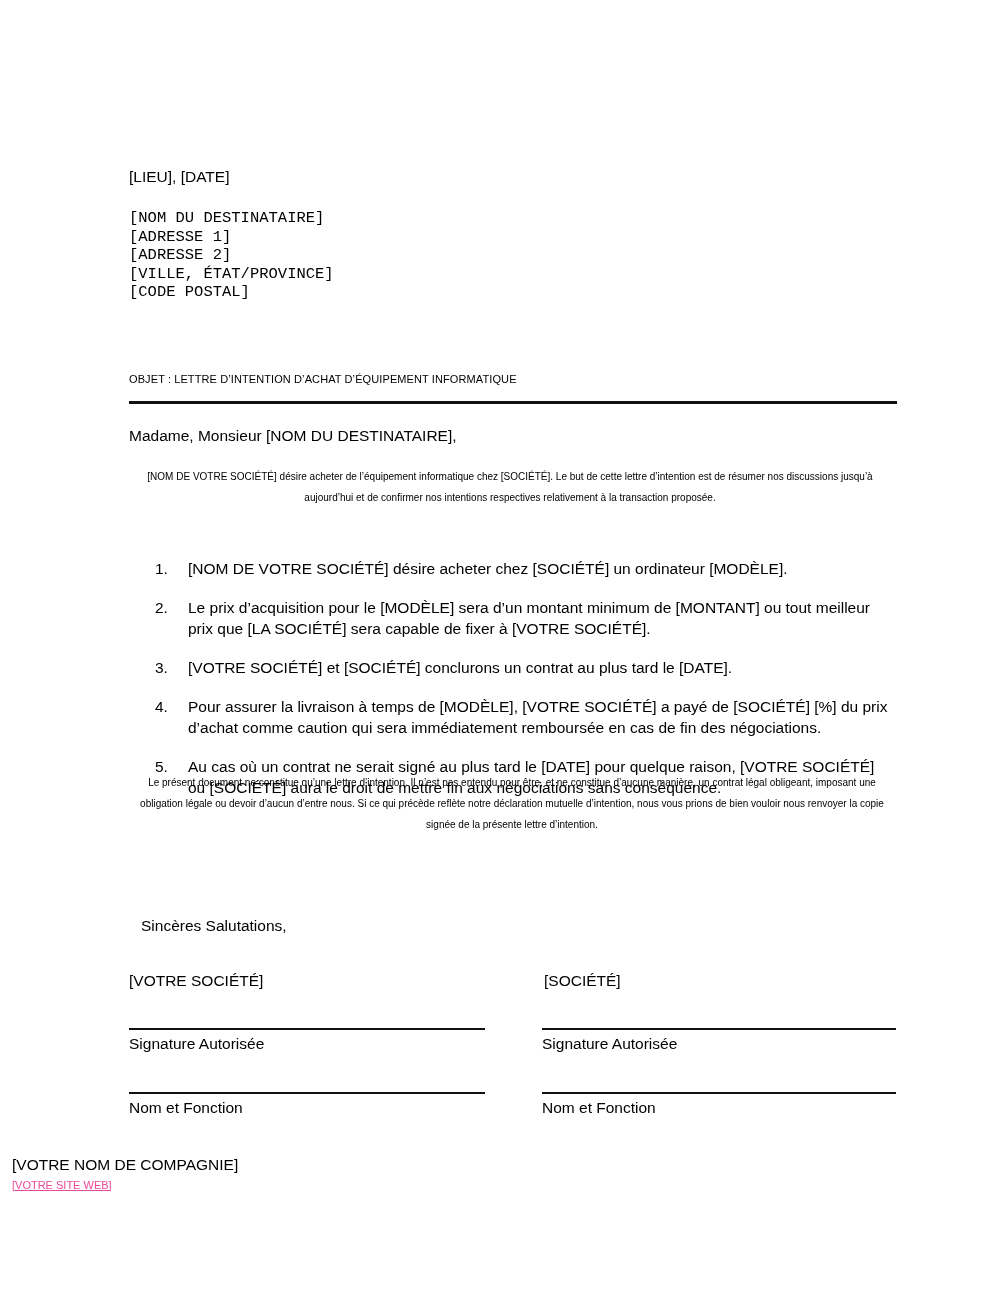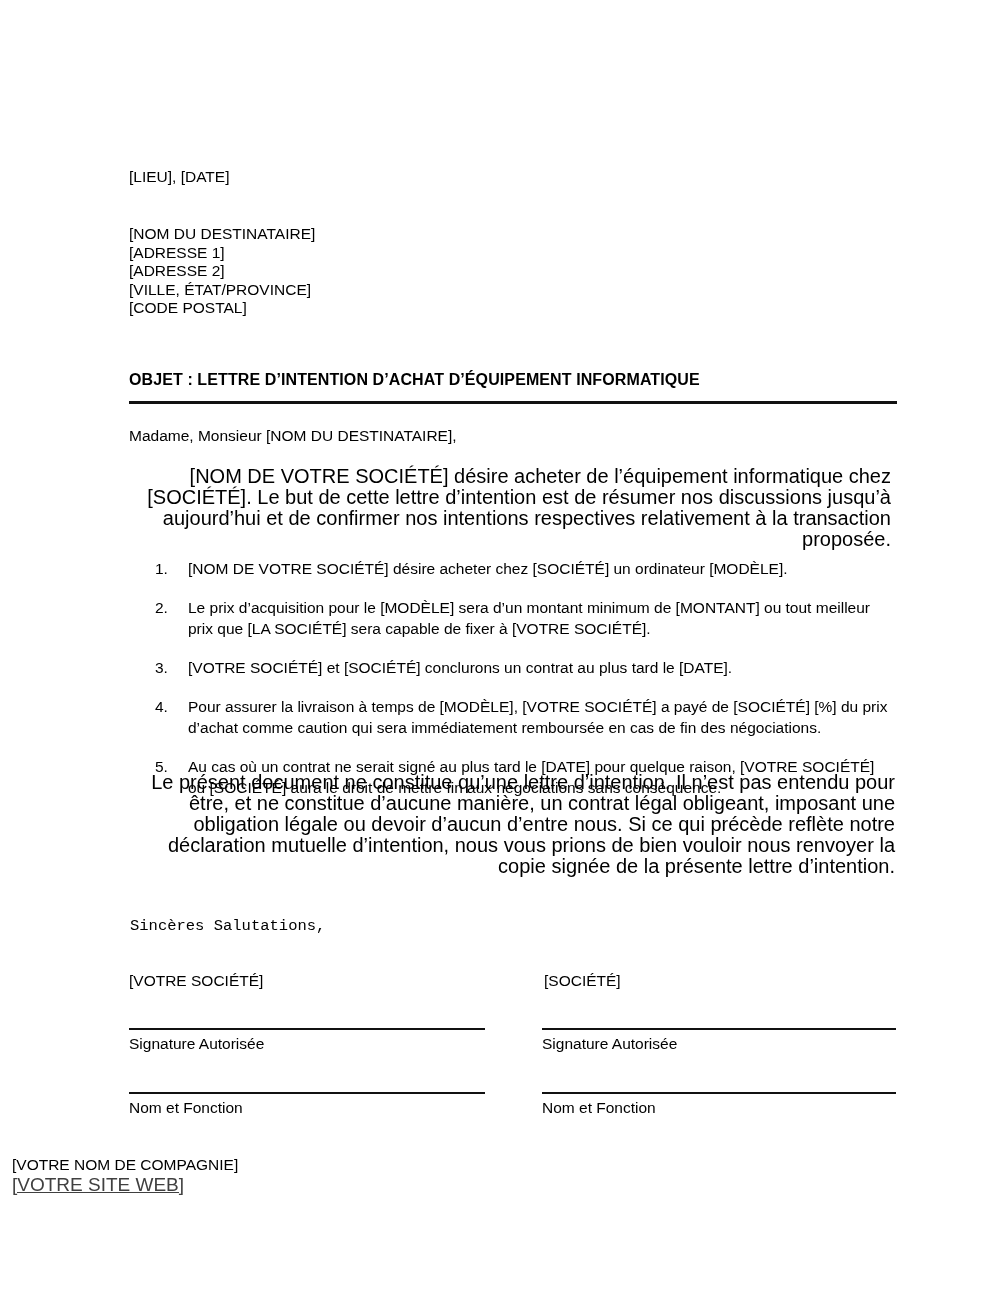--- a/index.html
+++ b/index.html
@@ -27,49 +27,50 @@
     width: 768px;
   }
 
   
   .line {
     font-size: 15.5px;
     line-height: 18.5px;
     white-space: pre;
   }
   .para {
-    font-size: 20px;
+    font-size: 10px;
     line-height: 21px;
-    text-align: right;
+    text-align: center;
   }
 
   
   .date-block {
     position: absolute;
     left: 0;
     top: 168px;
   }
 
   
   .recipient-block {
     position: absolute;
     left: 0;
-    top: 225px;
+    top: 209px;
+    font-family: Liberation Mono, monospace;
   }
 
   
   .subject-block {
     position: absolute;
     left: 0;
     top: 370px;
     width: 768px;
   }
   .subject-title {
-    font-size: 16px;
-    font-weight: bold;
+    font-size: 11px;
+    font-weight: normal;
     line-height: 19px;
     letter-spacing: 0.1px;
   }
   .subject-rule {
     margin-top: 12px;
     height: 3px;
     background: #111111;
     width: 768px;
   }
 
@@ -114,23 +115,22 @@
 
   
   .closing {
     position: absolute;
     left: 0;
     top: 772px;
     width: 766px;
   }
   .signoff {
     position: absolute;
-    left: 1px;
+    left: 12px;
     top: 917px;
-    font-family: Liberation Mono, monospace;
   }
 
   
   .sig-area {
     position: absolute;
     left: 0;
     top: 972px;
     width: 768px;
   }
   .sig-names {
@@ -176,23 +176,23 @@
     left: 0;
     top: 1155px;
     width: 1000px;
     text-align: left;
   }
   .footer-line {
     font-size: 15.5px;
     line-height: 19.5px;
   }
   .footer-link {
-    font-size: 19px;
+    font-size: 11px;
     line-height: 19.5px;
-    color: #404040;
+    color: #ec4899;
     text-decoration: underline;
     cursor: pointer;
   }
 </style>
 </head>
 <body>
 
 <div class="page">
   <div class="content">
 

